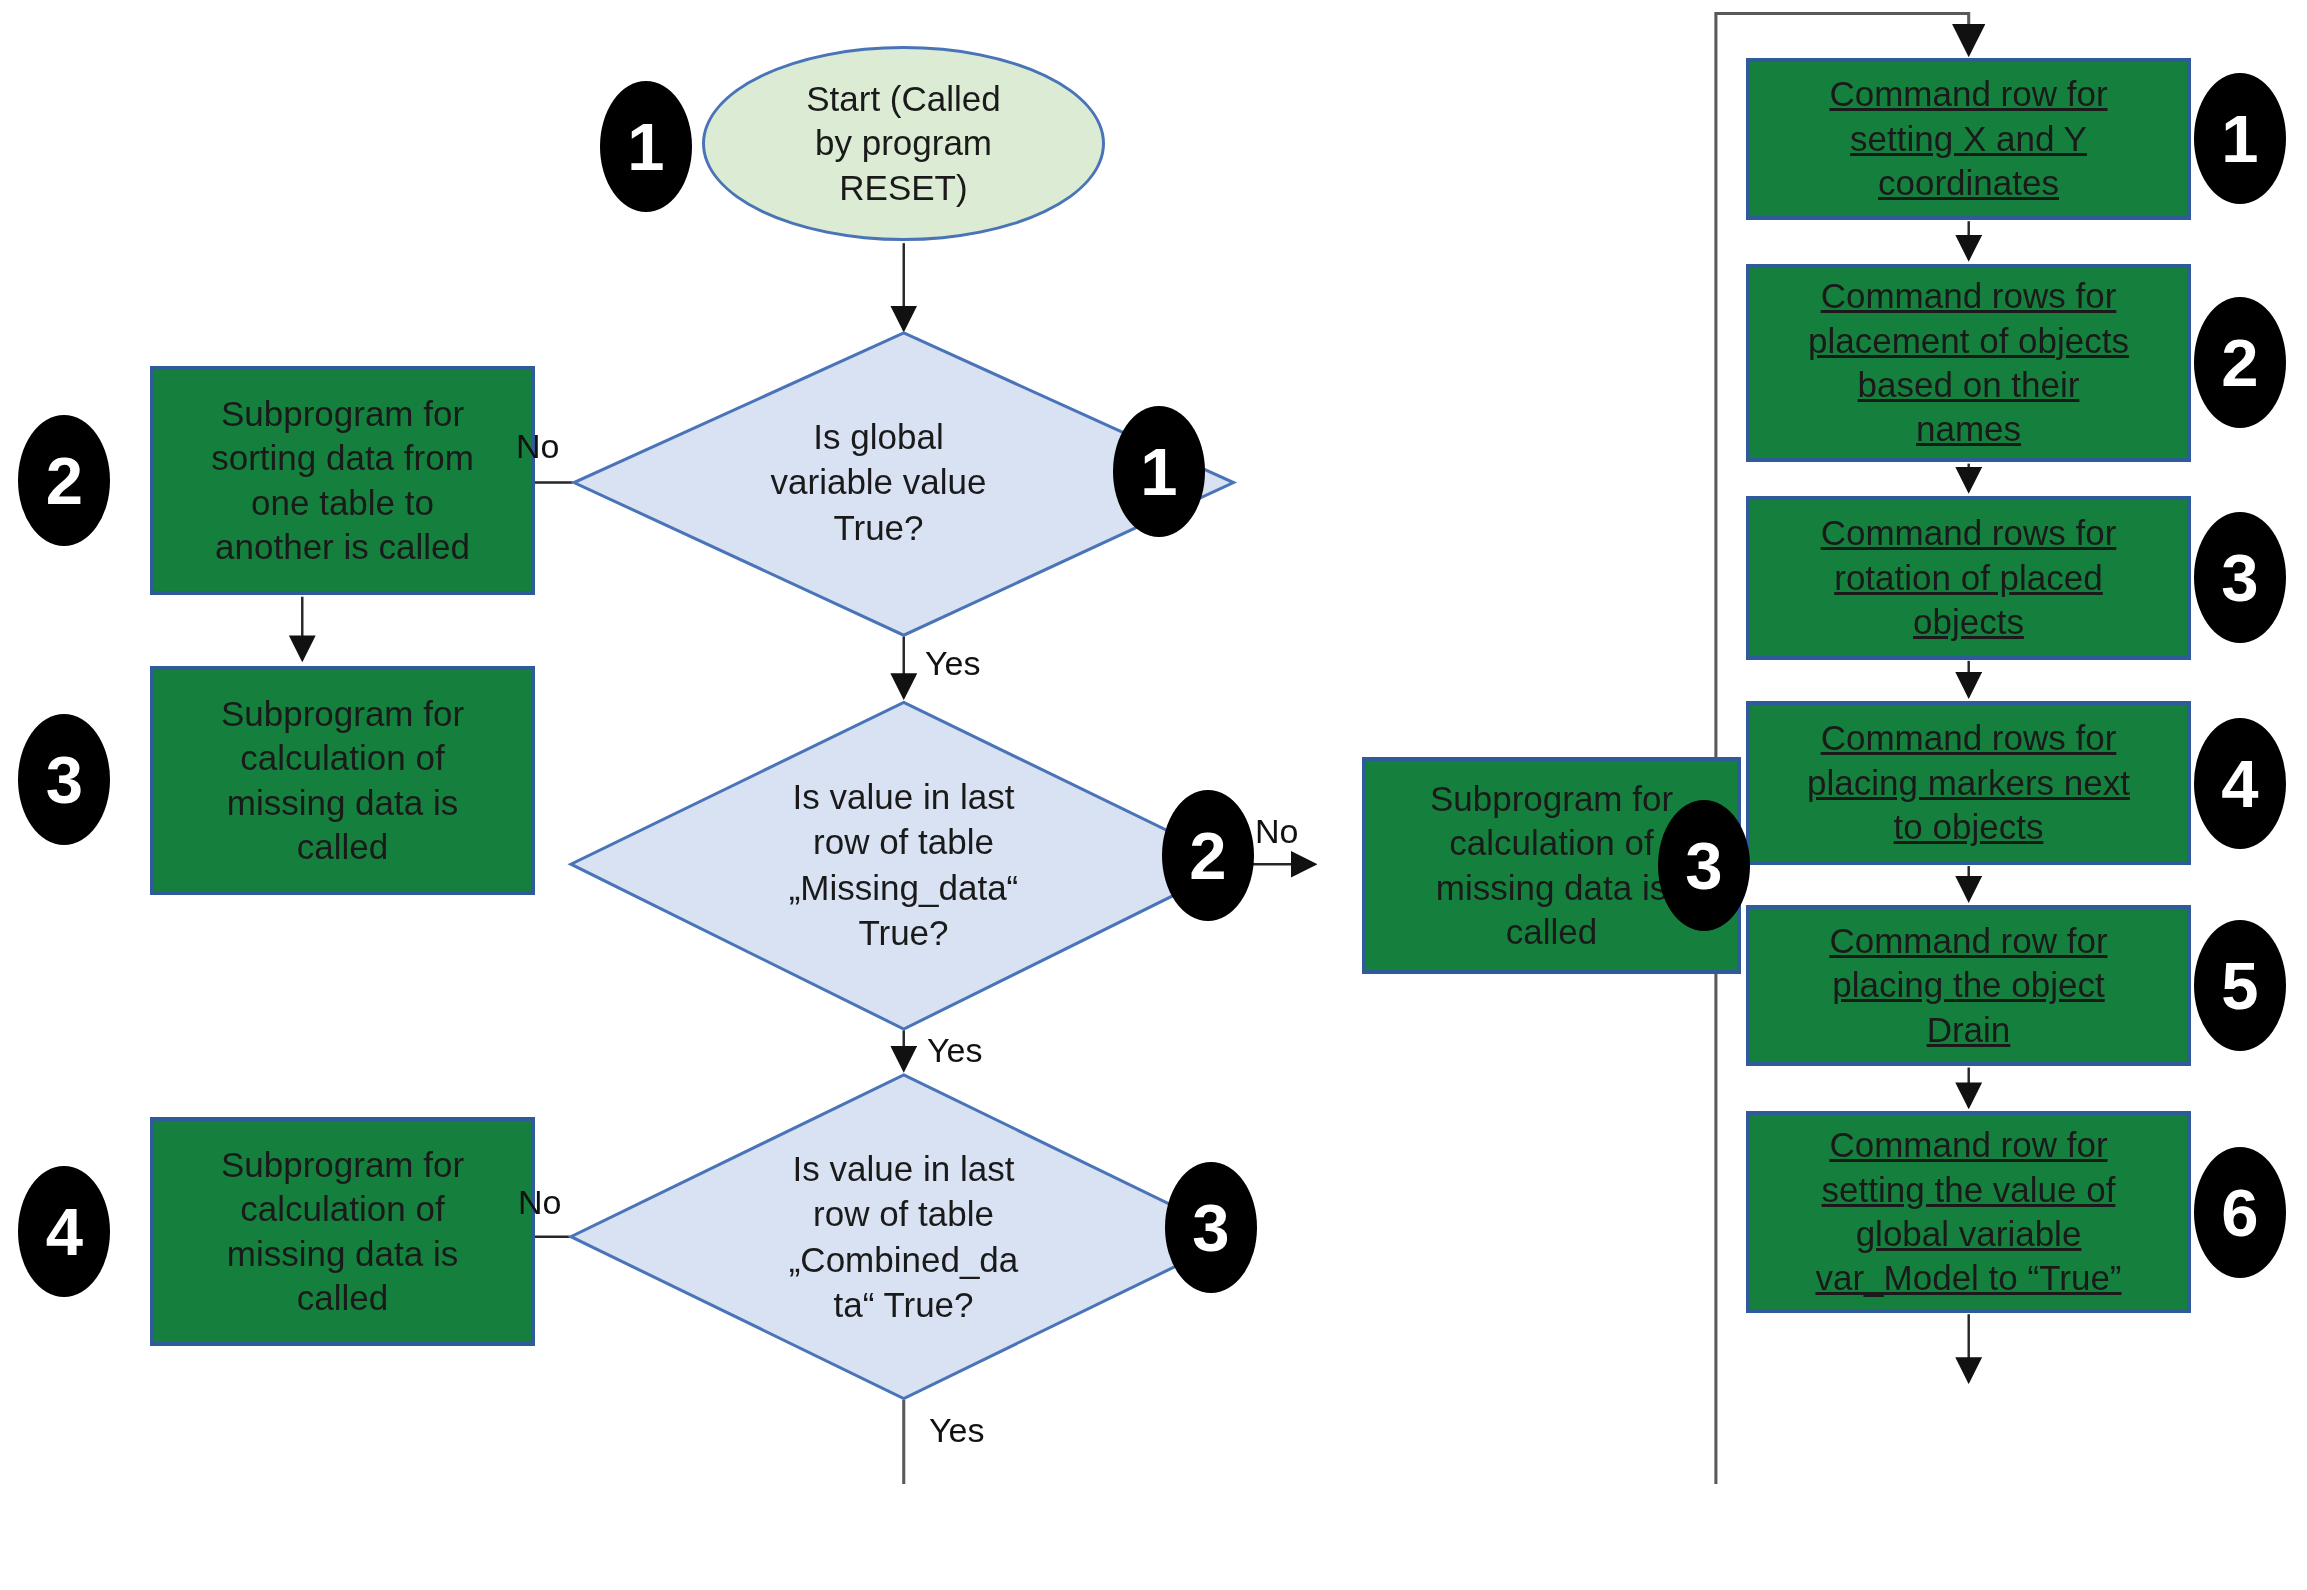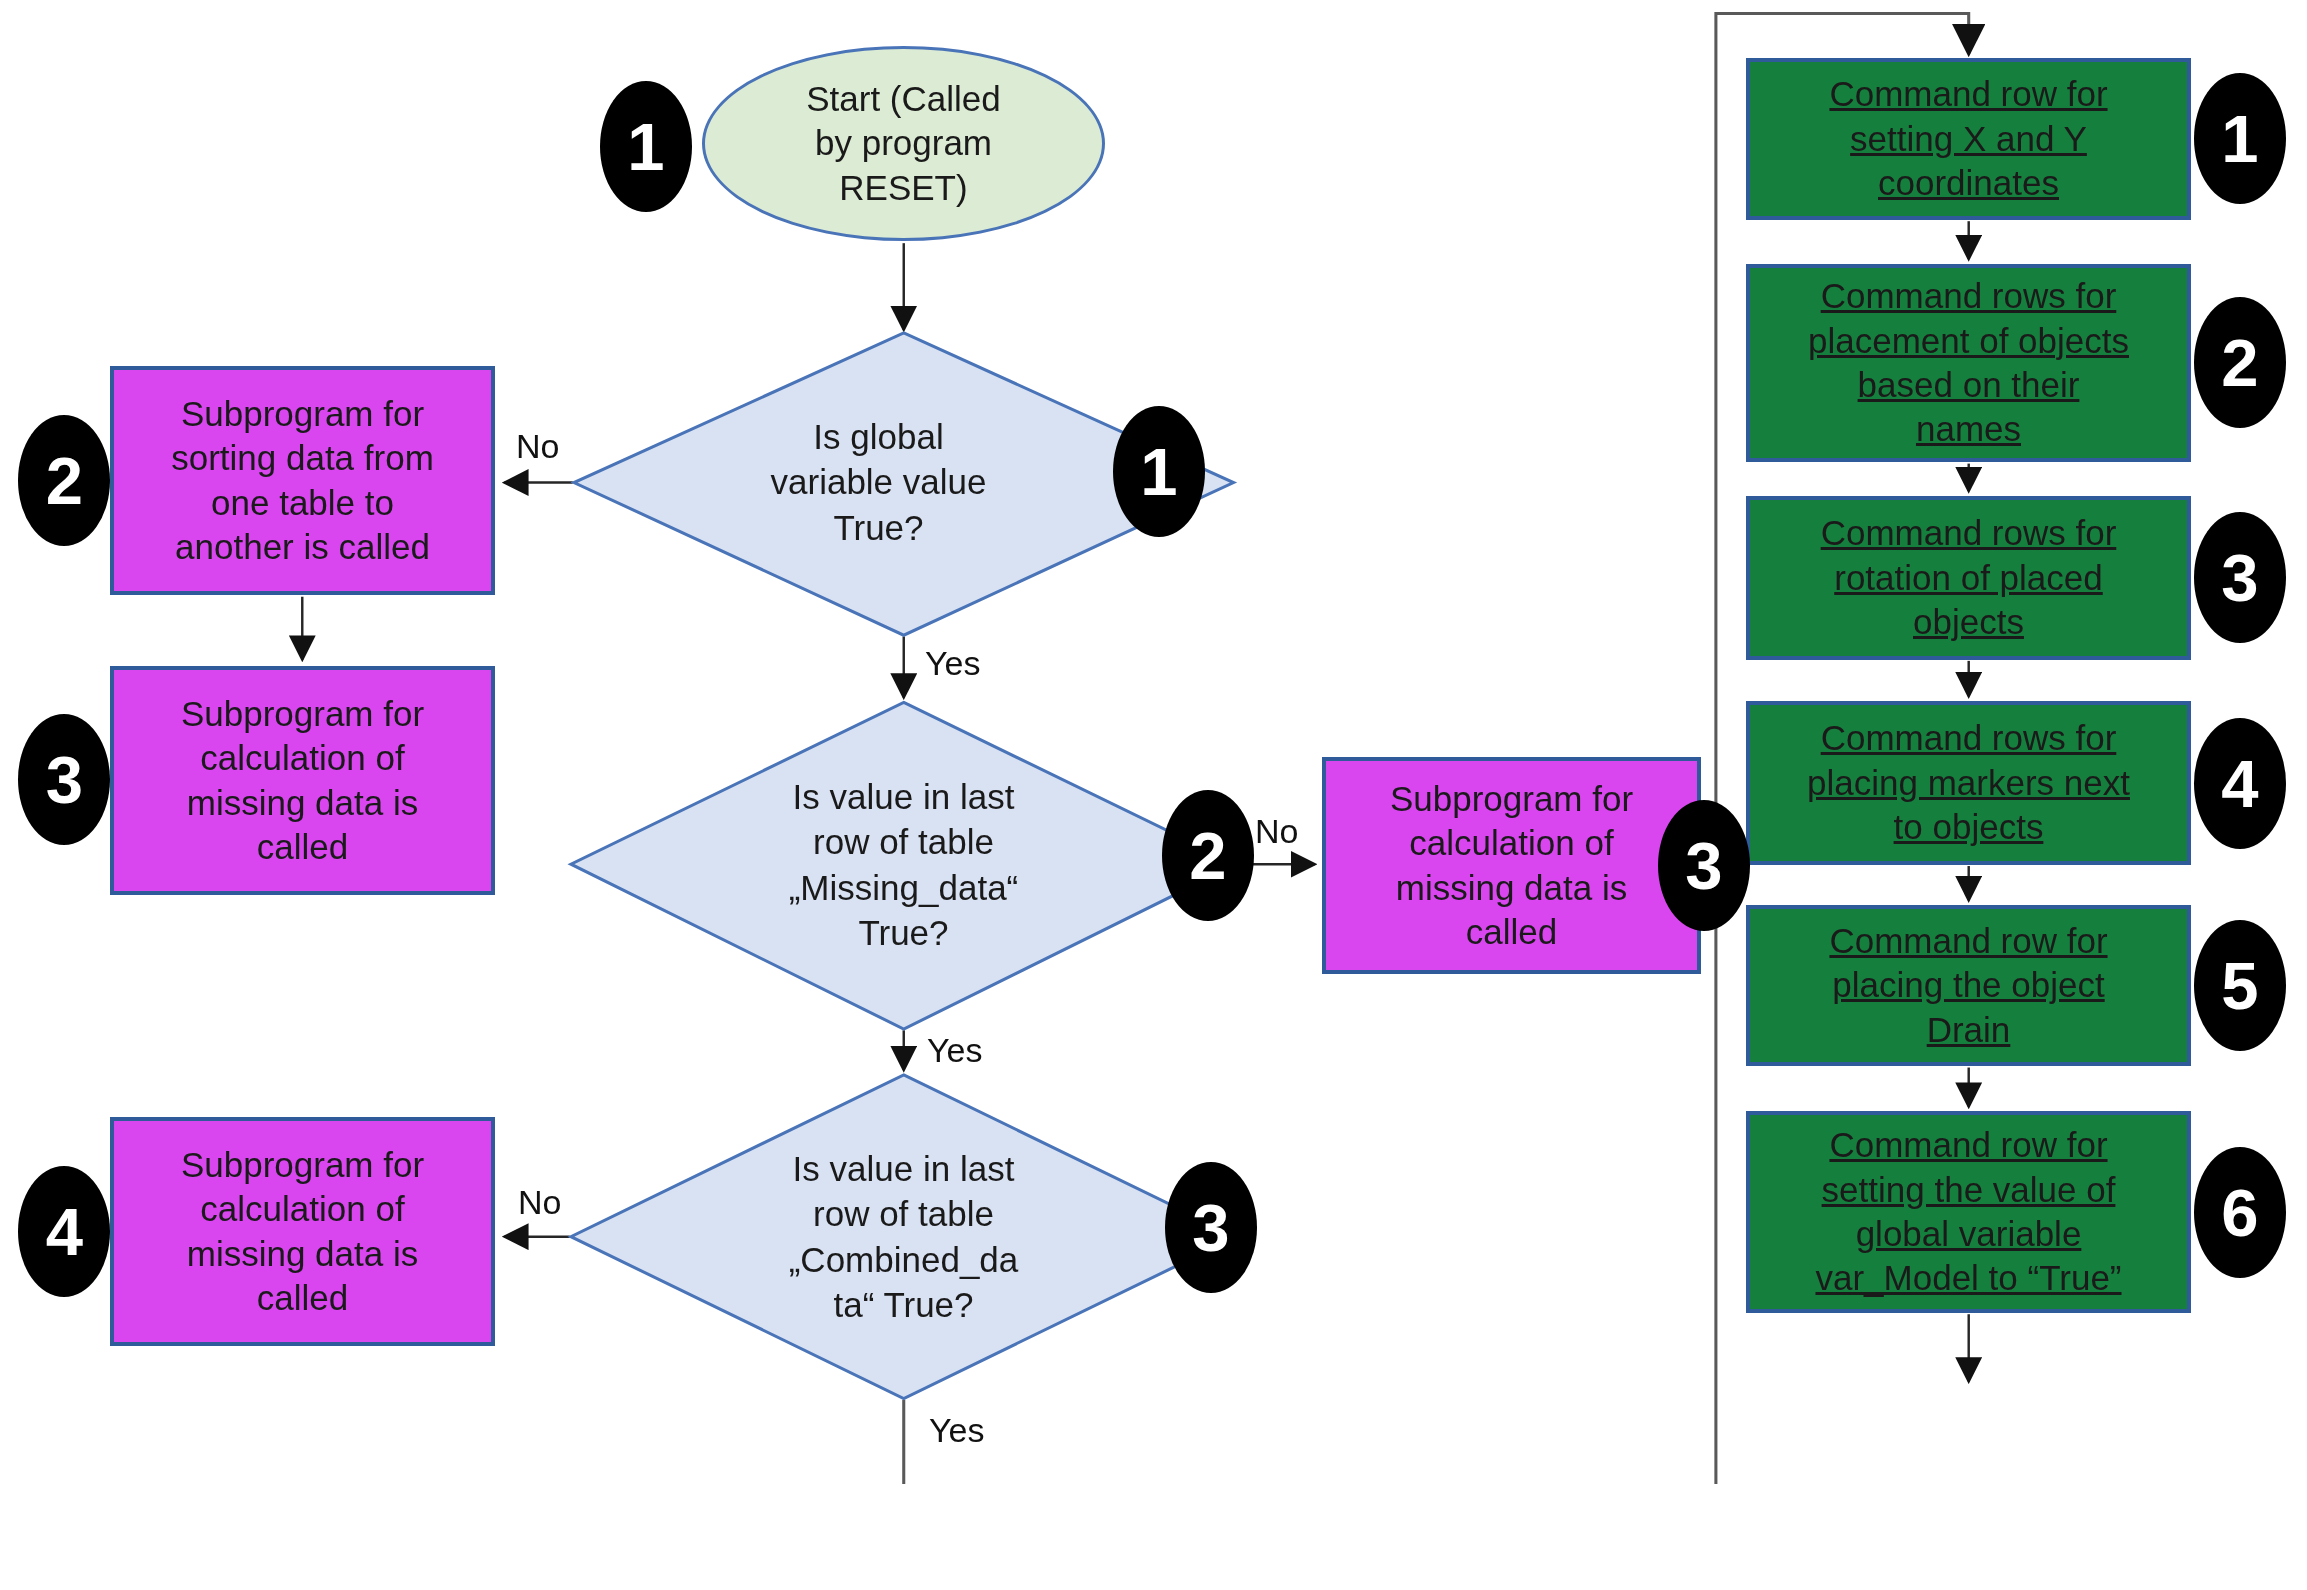--- a/index.html
+++ b/index.html
@@ -28,22 +28,23 @@
     align-items: center;
     justify-content: center;
     text-align: center;
     white-space: pre-line;
     font-size: 35px;
     line-height: 1.27;
     color: #1a1a1a;
     padding: 4.9px 9.8px;
   }
   .proc-blue {
-    background: #d946ef;
+    background: #15803d;
     border: 4.3px solid #2f5b9a;
+    margin-left: 40px;
   }
   .proc-yellow {
     background: #15803d;
     border: 4.3px solid #2f5b9a;
     text-decoration: underline;
   }
   .ellipse {
     background: #dcebd3;
     border: 3.7px solid #4a74b8;
     border-radius: 50%;

